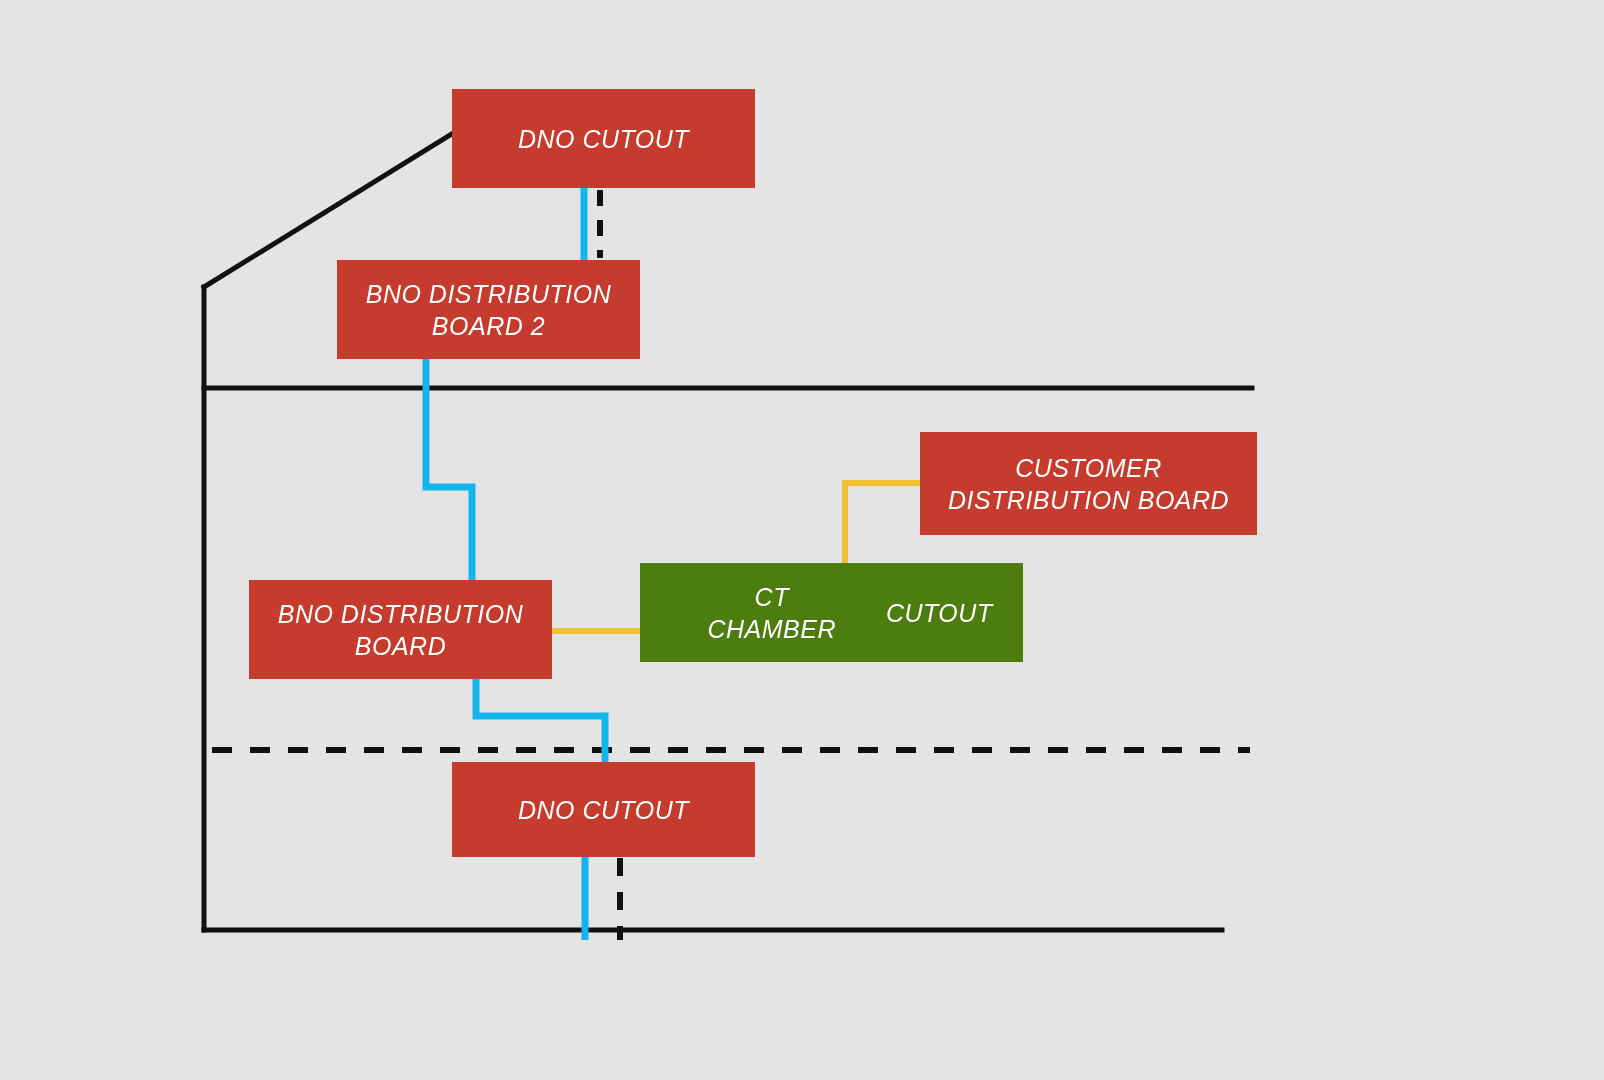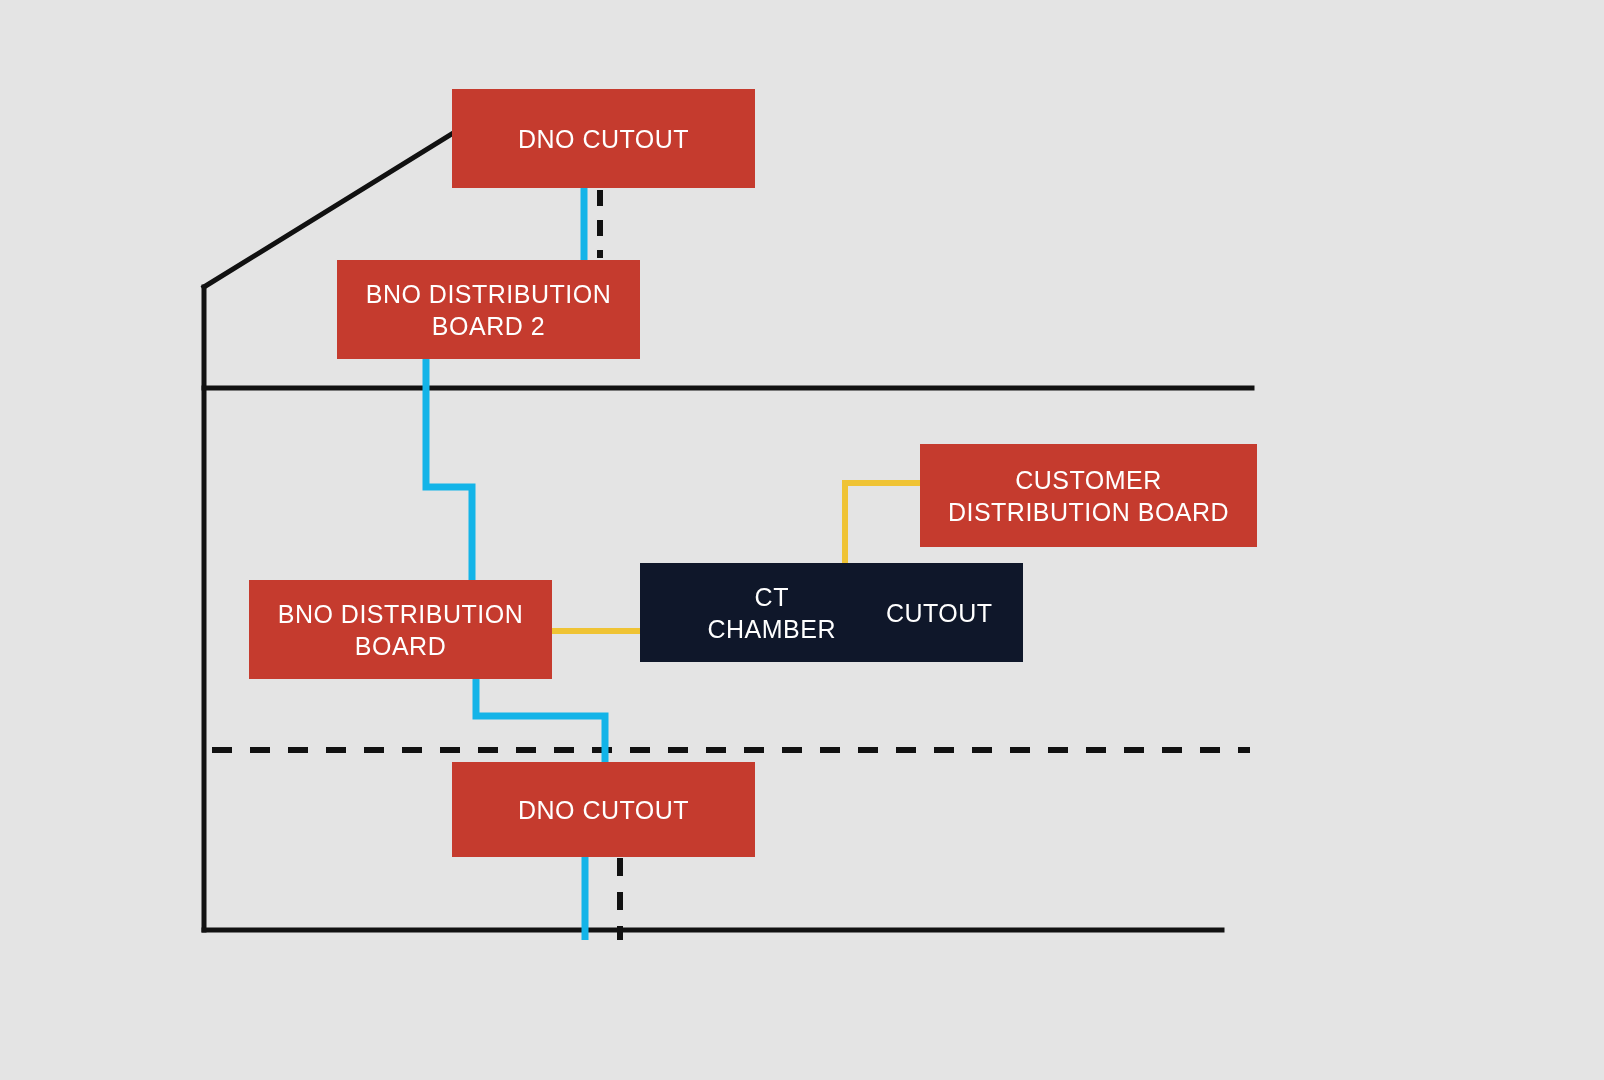--- a/index.html
+++ b/index.html
@@ -10,20 +10,21 @@
   }
   body {
     font-family: "Liberation Sans", sans-serif;
   }
   #stage {
     position: relative;
     width: 1604px;
     height: 940px;
     background: #E4E4E4;
     overflow: hidden;
+    font-style: italic;
   }
   #diagram-svg {
     position: absolute;
     left: 0;
     top: 0;
     width: 1604px;
     height: 1080px;
   }
   .node-box {
     position: absolute;
@@ -95,31 +96,31 @@
 
   <div class="node-box node-red" id="node-dno-cutout-top" style="left: 452px; top: 89px; width: 303px; height: 99px; font-size: 25px; background: rgb(197, 59, 46);">
     <span class="node-label">DNO CUTOUT</span>
   </div>
 
   <div class="node-box node-red" id="node-bno-distribution-board-2" style="left: 337px; top: 260px; width: 303px; height: 99px; font-size: 25px; background: rgb(197, 59, 46);">
     <span class="node-label">BNO DISTRIBUTION
 BOARD 2</span>
   </div>
 
-  <div class="node-box node-red" id="node-customer-distribution-board" style="left: 920px; top: 444px; width: 337px; height: 103px; font-size: 25px; background: rgb(197, 59, 46);">
+  <div class="node-box node-red" id="node-customer-distribution-board" style="left: 920px; top: 432px; width: 337px; height: 103px; font-size: 25px; background: rgb(197, 59, 46);">
     <span class="node-label">CUSTOMER
 DISTRIBUTION BOARD</span>
   </div>
 
   <div class="node-box node-red" id="node-bno-distribution-board" style="left: 249px; top: 580px; width: 303px; height: 99px; font-size: 25px; background: rgb(197, 59, 46);">
     <span class="node-label">BNO DISTRIBUTION
 BOARD</span>
   </div>
 
-  <div class="split-box" id="node-ct-chamber-meter" style="left: 640px; top: 563px; width: 383px; height: 99px; font-size: 25px; background: #0f172a; padding-left: 48px;">
+  <div class="split-box" id="node-ct-chamber-meter" style="left: 640px; top: 563px; width: 383px; height: 99px; font-size: 25px; background: #4d7c0f; padding-left: 48px;">
     <div class="split-cell">
       <span>CT
 CHAMBER</span>
     </div>
     <div class="split-cell">
       <span>CUTOUT</span>
     </div>
   </div>
 
   <div class="node-box node-red" id="node-dno-cutout-bottom" style="left: 452px; top: 762px; width: 303px; height: 95px; font-size: 25px; background: rgb(197, 59, 46);">

